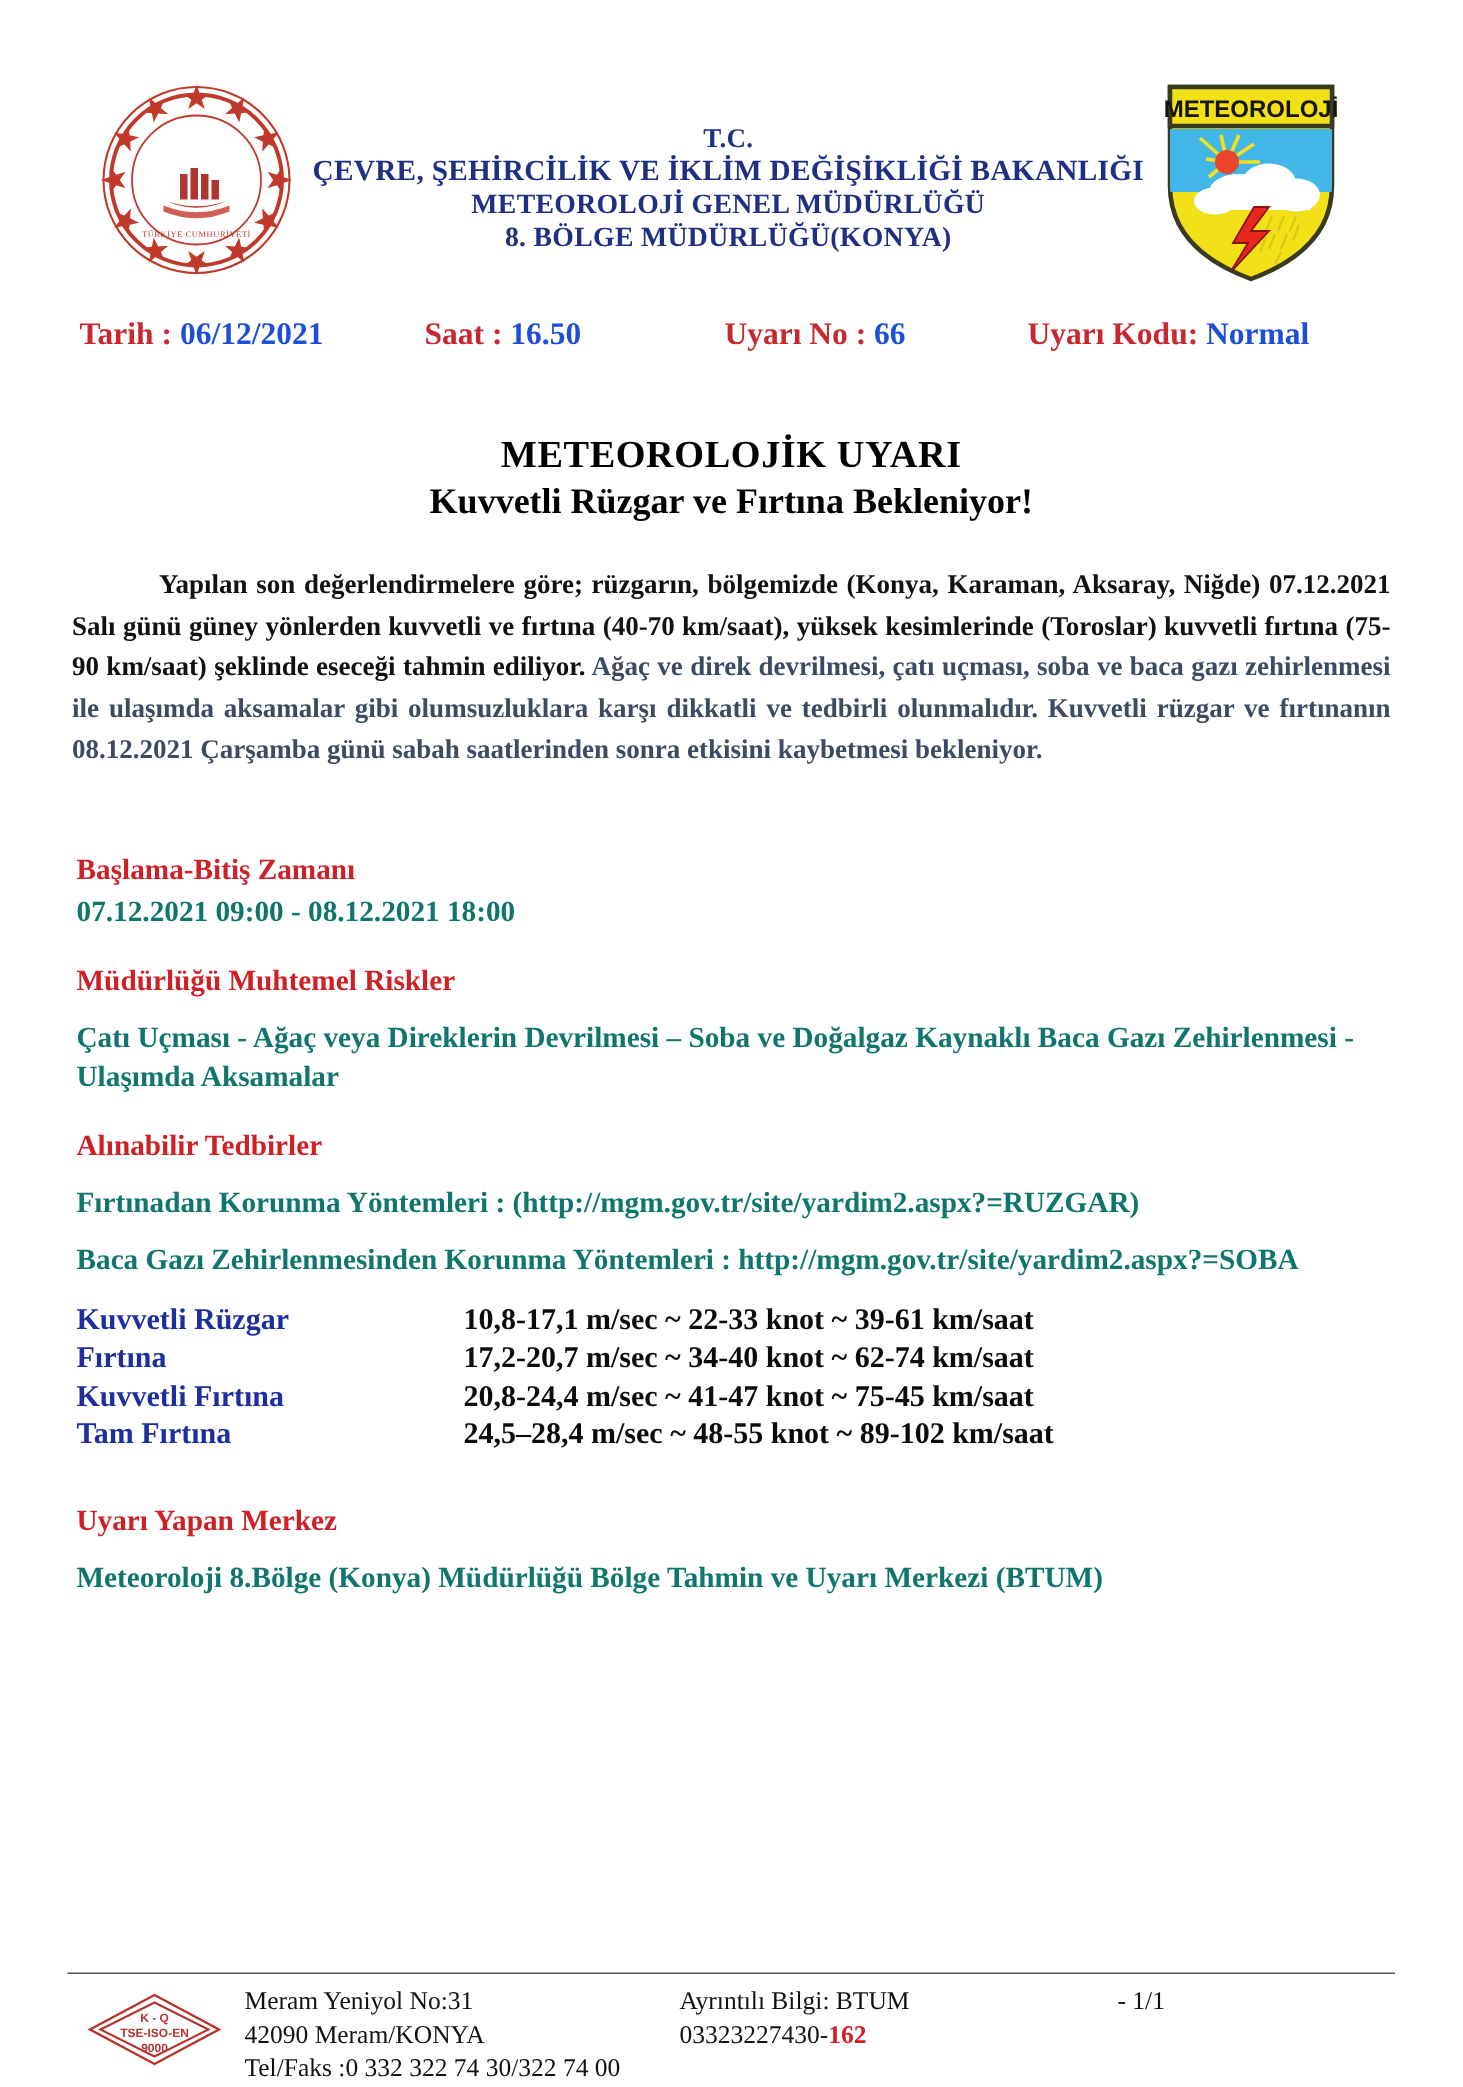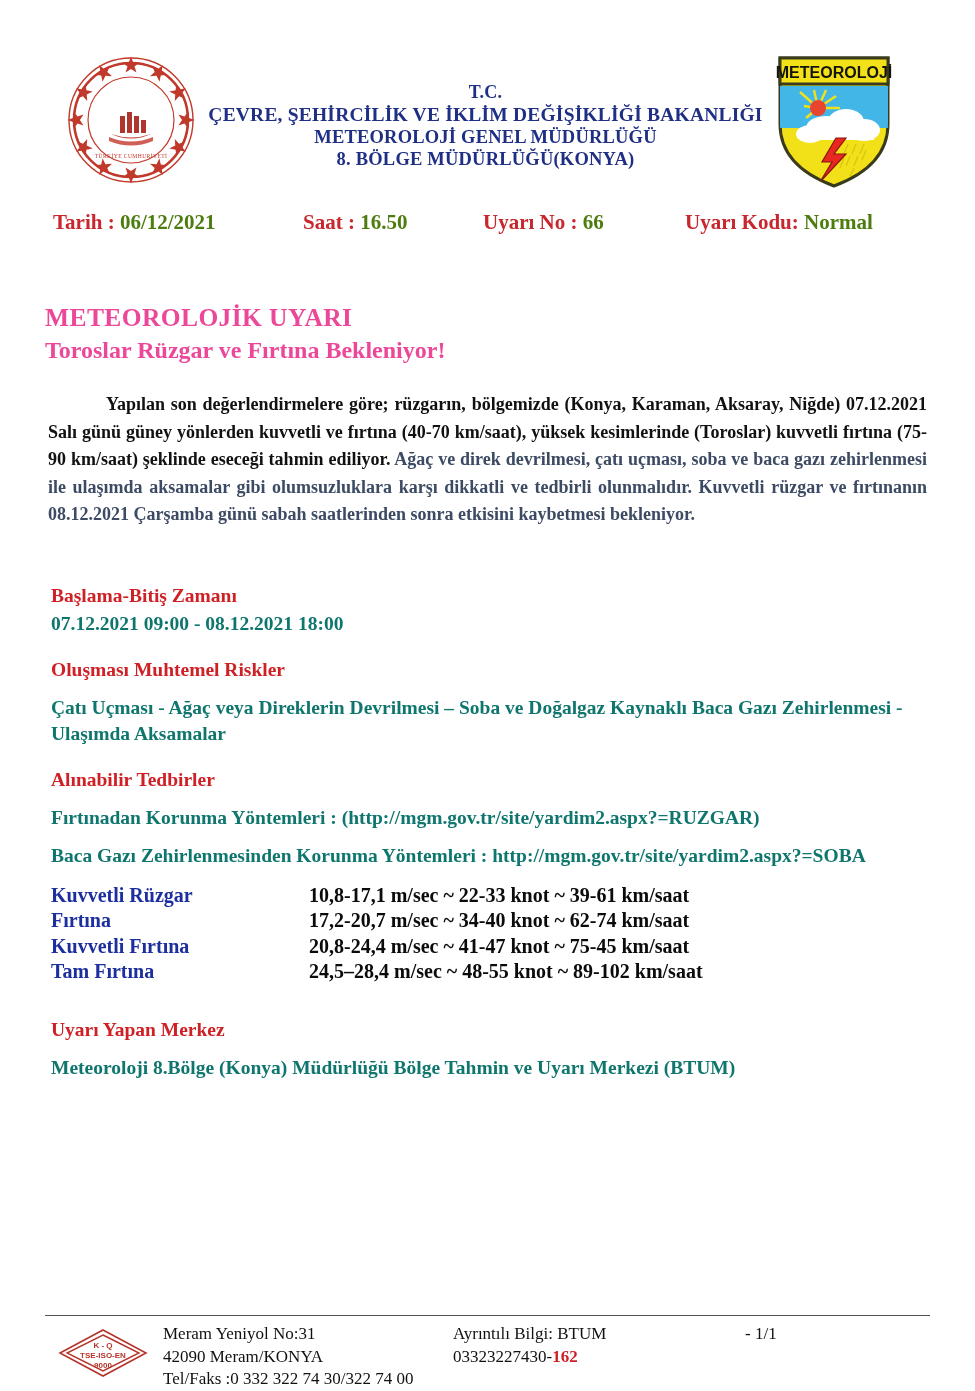--- a/index.html
+++ b/index.html
@@ -65,30 +65,31 @@
   
   .meta-row {
     position: relative;
     margin-top: 14px;
     height: 34px;
     font-size: 21px;
     font-weight: bold;
   }
   .meta-item { position: absolute; white-space: nowrap; top: 0; }
   .meta-item .lbl { color: #c8272d; }
-  .meta-item .val { color: #4d7c0f; }
+  .meta-item .val { color: #1d4ed8; }
   .m1 { left: 8px; }
-  .m2 { left: 238px; margin-left: 20px; }
+  .m2 { left: 238px; }
   .m3 { left: 438px; }
   .m4 { left: 640px; }
 
   
   .title-block {
-    margin-top: 59px;
-    color: #ec4899;
+    margin-top: 44px;
+    text-align: center;
+    color: #000000;
     font-weight: bold;
   }
   .title-main { font-size: 25.5px; line-height: 30px; letter-spacing: .4px; }
   .title-sub  { font-size: 24px; line-height: 30px; margin-top: 2px; }
 
   
   .para {
     margin-top: 26px;
     font-size: 18px;
     line-height: 27.5px;
@@ -276,33 +277,33 @@
     <div class="meta-item m3">
       <span class="lbl">Uyarı No : </span><span class="val">66</span>
     </div>
     <div class="meta-item m4">
       <span class="lbl">Uyarı Kodu: </span><span class="val">Normal</span>
     </div>
   </div>
 
   <div class="title-block">
     <div class="title-main">METEOROLOJİK UYARI</div>
-    <div class="title-sub">Toroslar Rüzgar ve Fırtına Bekleniyor!</div>
+    <div class="title-sub">Kuvvetli Rüzgar ve Fırtına Bekleniyor!</div>
   </div>
 
   <div class="para">
     <span class="indent"></span><span class="seg-dark">Yapılan son değerlendirmelere göre; rüzgarın, bölgemizde (Konya, Karaman, Aksaray, Niğde) 07.12.2021 Salı günü güney yönlerden kuvvetli ve fırtına (40-70 km/saat), yüksek kesimlerinde (Toroslar) kuvvetli fırtına (75-90 km/saat) şeklinde eseceği tahmin ediliyor.</span><span class="seg-slate"> Ağaç ve direk devrilmesi, çatı uçması, soba ve baca gazı zehirlenmesi ile ulaşımda aksamalar gibi olumsuzluklara karşı dikkatli ve tedbirli olunmalıdır. Kuvvetli rüzgar ve fırtınanın 08.12.2021 Çarşamba günü sabah saatlerinden sonra etkisini kaybetmesi bekleniyor.</span>
   </div>
 
   <div class="sections">
 
     <div class="sec-head first">Başlama-Bitiş Zamanı</div>
     <div class="sec-text">07.12.2021  09:00 - 08.12.2021 18:00</div>
 
-    <div class="sec-head">Oluşması Muhtemel Riskler</div>
+    <div class="sec-head">Müdürlüğü Muhtemel Riskler</div>
     <div class="sec-text gap">Çatı Uçması - Ağaç veya Direklerin Devrilmesi – Soba ve Doğalgaz Kaynaklı Baca Gazı Zehirlenmesi - Ulaşımda Aksamalar</div>
 
     <div class="sec-head">Alınabilir Tedbirler</div>
     <div class="sec-text gap">Fırtınadan Korunma Yöntemleri : (http://mgm.gov.tr/site/yardim2.aspx?=RUZGAR)</div>
     <div class="sec-text gap">Baca Gazı Zehirlenmesinden Korunma Yöntemleri : http://mgm.gov.tr/site/yardim2.aspx?=SOBA</div>
 
 
     <table class="wind-table">
       <tbody>
         <tr>

